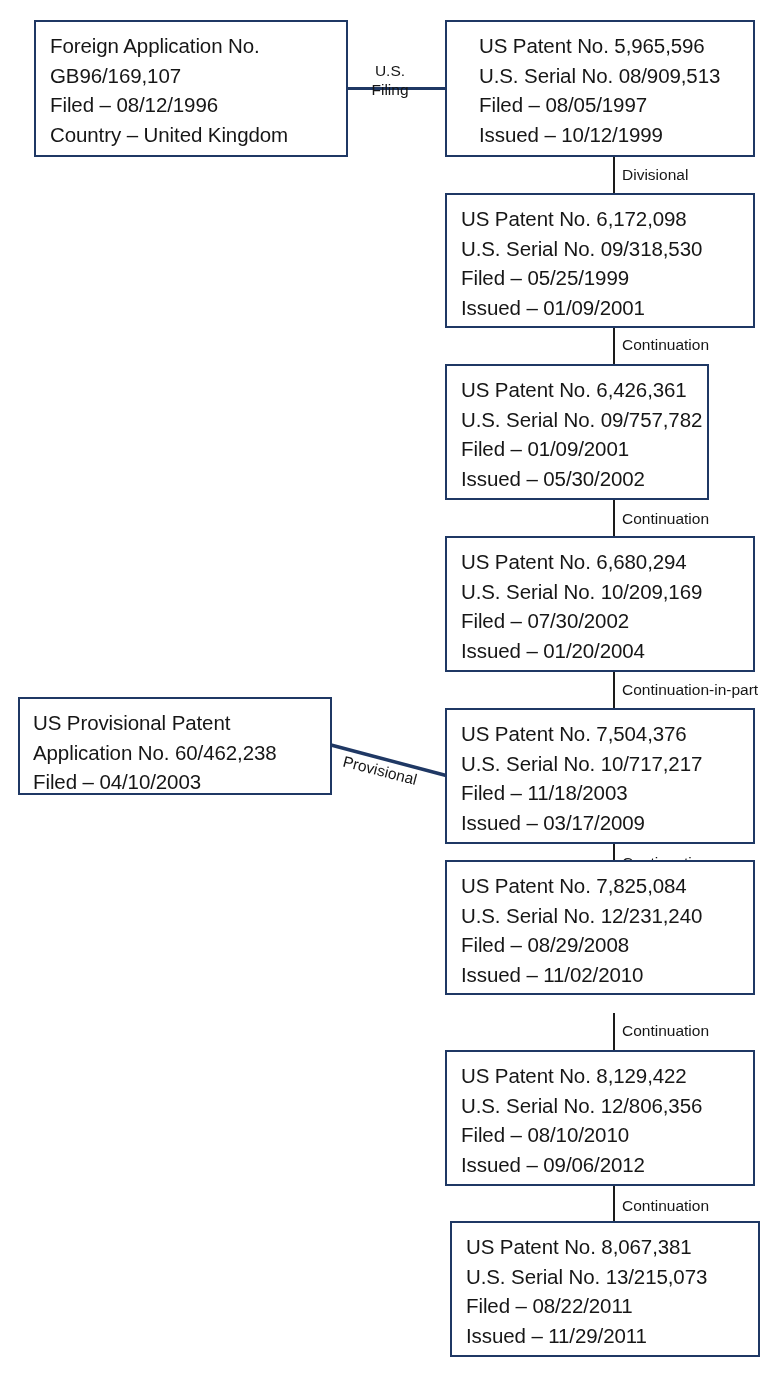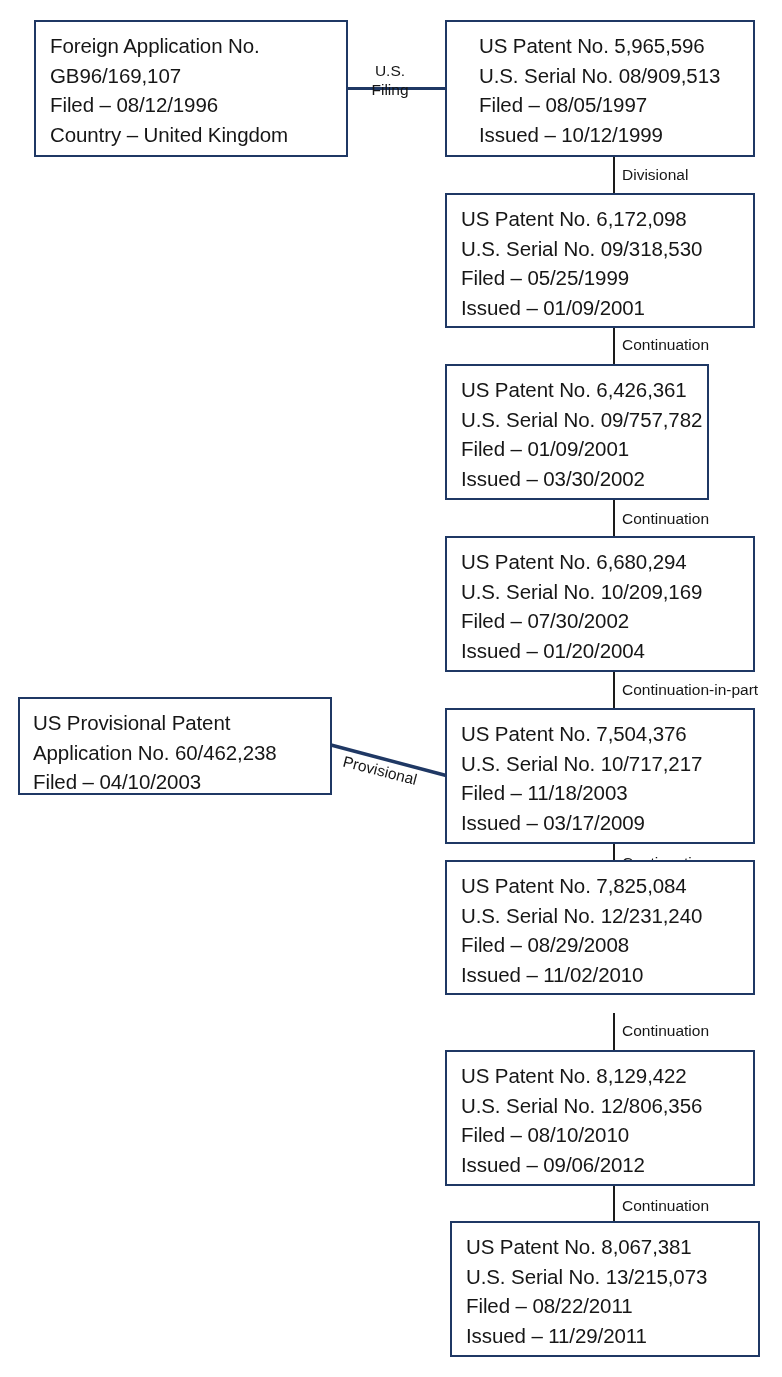--- a/index.html
+++ b/index.html
@@ -125,21 +125,21 @@
     <div class="line">US Patent No. 6,172,098</div>
     <div class="line">U.S. Serial No. 09/318,530</div>
     <div class="line">Filed – 05/25/1999</div>
     <div class="line">Issued – 01/09/2001</div>
   </div>
 
   <div class="node" style="left:445px; top:364px; width:264px; height:136px;">
     <div class="line">US Patent No. 6,426,361</div>
     <div class="line">U.S. Serial No. 09/757,782</div>
     <div class="line">Filed – 01/09/2001</div>
-    <div class="line">Issued – 03/30/2002</div>
+    <div class="line">Issued – 05/30/2002</div>
   </div>
 
   <div class="node" style="left:445px; top:536px; width:310px; height:136px;">
     <div class="line">US Patent No. 6,680,294</div>
     <div class="line">U.S. Serial No. 10/209,169</div>
     <div class="line">Filed – 07/30/2002</div>
     <div class="line">Issued – 01/20/2004</div>
   </div>
 
   <div class="node" style="left:18px; top:697px; width:314px; height:98px;padding-left:13px;">

